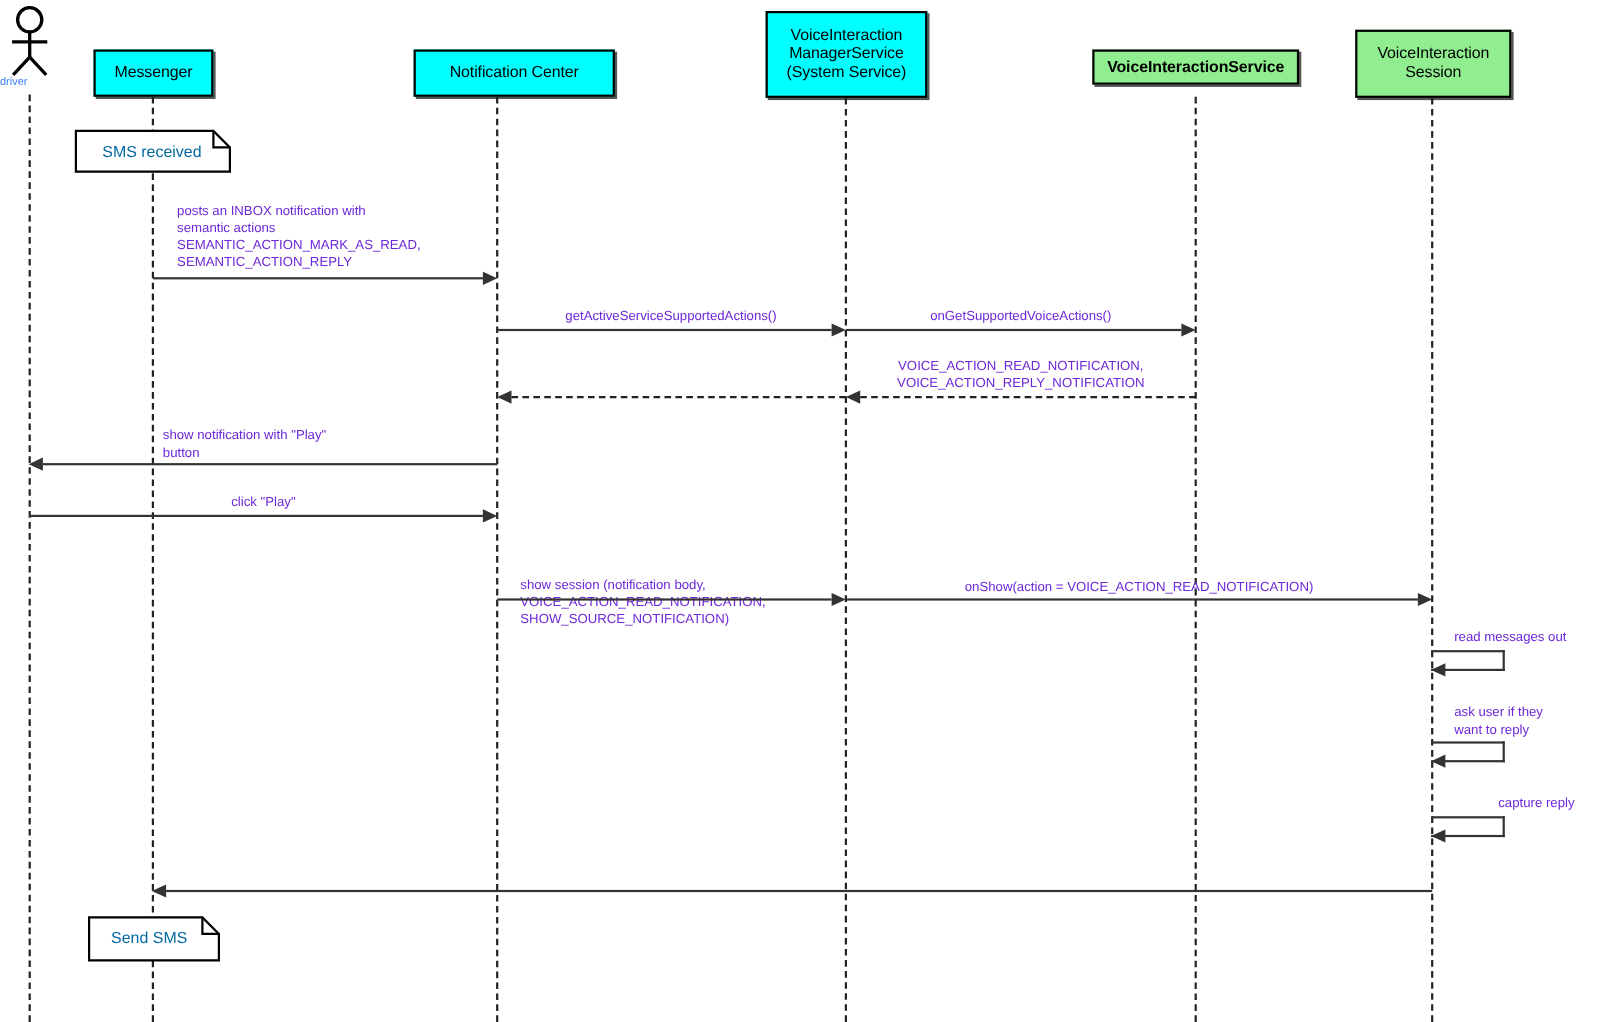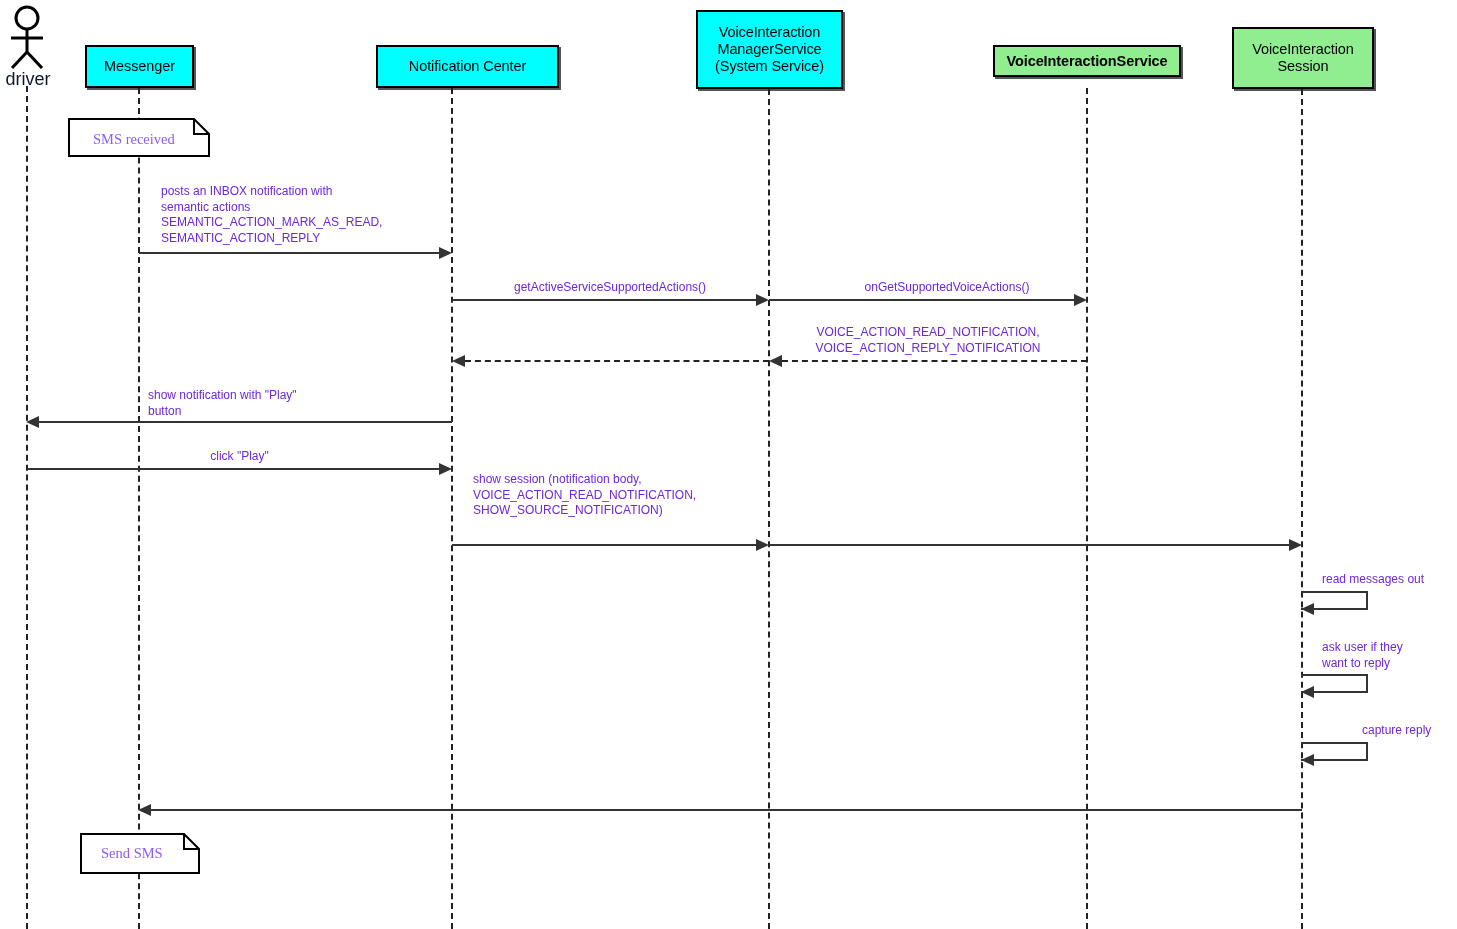--- a/index.html
+++ b/index.html
@@ -33,37 +33,36 @@
   }
   
   .lifeline {
     position: absolute;
     width: 0;
     border-left: 2px dashed #222222;
   }
   
   .actor-label {
     position: absolute;
-    text-align: center;
-    font-size: 18px;
-    color: #0f172a;
+    text-align: left;
+    font-size: 10px;
+    color: #3b82f6;
     white-space: nowrap;
   }
   .note-svg {
     position: absolute;
     left: 0;
     top: 0;
     overflow: visible;
   }
   .note-text {
     position: absolute;
     font-size: 14.5px;
-    color: #8b5cf6;
+    color: #0369a1;
     white-space: nowrap;
-    font-family: Liberation Serif, serif;
   }
   
   .msg-line {
     position: absolute;
     height: 0;
     border-top: 2px solid #333333;
   }
   .msg-line.dashed {
     border-top: 2px dashed #222222;
   }
@@ -154,47 +153,48 @@
 semantic actions
 SEMANTIC_ACTION_MARK_AS_READ,
 SEMANTIC_ACTION_REPLY</div>
   <div class="msg-line" style="left:139px; top:252px; width:300px;"></div>
   <div class="arrow-head arrow-right" style="left:439px; top:247px;"></div>
 
   <div class="msg-label center" style="left:452px; top:280px; width:316px;">getActiveServiceSupportedActions()</div>
   <div class="msg-line" style="left:452px; top:299px; width:304px;"></div>
   <div class="arrow-head arrow-right" style="left:756px; top:294px;"></div>
 
-  <div class="msg-label center" style="left:788px; top:280px; width:318px;">onGetSupportedVoiceActions()</div>
+  <div class="msg-label center" style="left:769px; top:280px; width:318px;">onGetSupportedVoiceActions()</div>
   <div class="msg-line" style="left:769px; top:299px; width:305px;"></div>
   <div class="arrow-head arrow-right" style="left:1074px; top:294px;"></div>
 
   <div class="msg-label center" style="left:769px; top:325px; width:318px;">VOICE_ACTION_READ_NOTIFICATION,
 VOICE_ACTION_REPLY_NOTIFICATION</div>
   <div class="msg-line dashed" style="left:782px; top:360px; width:305px;"></div>
   <div class="arrow-head arrow-left" style="left:769px; top:355px;"></div>
 
   <div class="msg-line dashed" style="left:465px; top:360px; width:304px;"></div>
   <div class="arrow-head arrow-left" style="left:452px; top:355px;"></div>
 
   <div class="msg-label" style="left:148px; top:388px;">show notification with "Play"
 button</div>
   <div class="msg-line" style="left:39px; top:421px; width:413px;"></div>
   <div class="arrow-head arrow-left" style="left:26px; top:416px;"></div>
 
   <div class="msg-label center" style="left:27px; top:449px; width:425px;">click "Play"</div>
   <div class="msg-line" style="left:27px; top:468px; width:412px;"></div>
   <div class="arrow-head arrow-right" style="left:439px; top:463px;"></div>
 
-  <div class="msg-label" style="left:473px; top:472px;">show session (notification body,
+  <div class="msg-label" style="left:473px; top:524px;">show session (notification body,
 VOICE_ACTION_READ_NOTIFICATION,
 SHOW_SOURCE_NOTIFICATION)</div>
   <div class="msg-line" style="left:452px; top:544px; width:304px;"></div>
   <div class="arrow-head arrow-right" style="left:756px; top:539px;"></div>
 
+  <div class="msg-label center" style="left:769px; top:526px; width:533px;">onShow(action = VOICE_ACTION_READ_NOTIFICATION)</div>
   <div class="msg-line" style="left:769px; top:544px; width:520px;"></div>
   <div class="arrow-head arrow-right" style="left:1289px; top:539px;"></div>
 
   <div class="msg-label" style="left:1322px; top:572px;">read messages out</div>
   <div class="selfloop" style="left:1301px; top:591px; width:67px; height:19px;"></div>
   <div class="arrow-head arrow-left" style="left:1301px; top:603px;"></div>
 
   <div class="msg-label" style="left:1322px; top:640px;">ask user if they
 want to reply</div>
   <div class="selfloop" style="left:1301px; top:674px; width:67px; height:19px;"></div>

